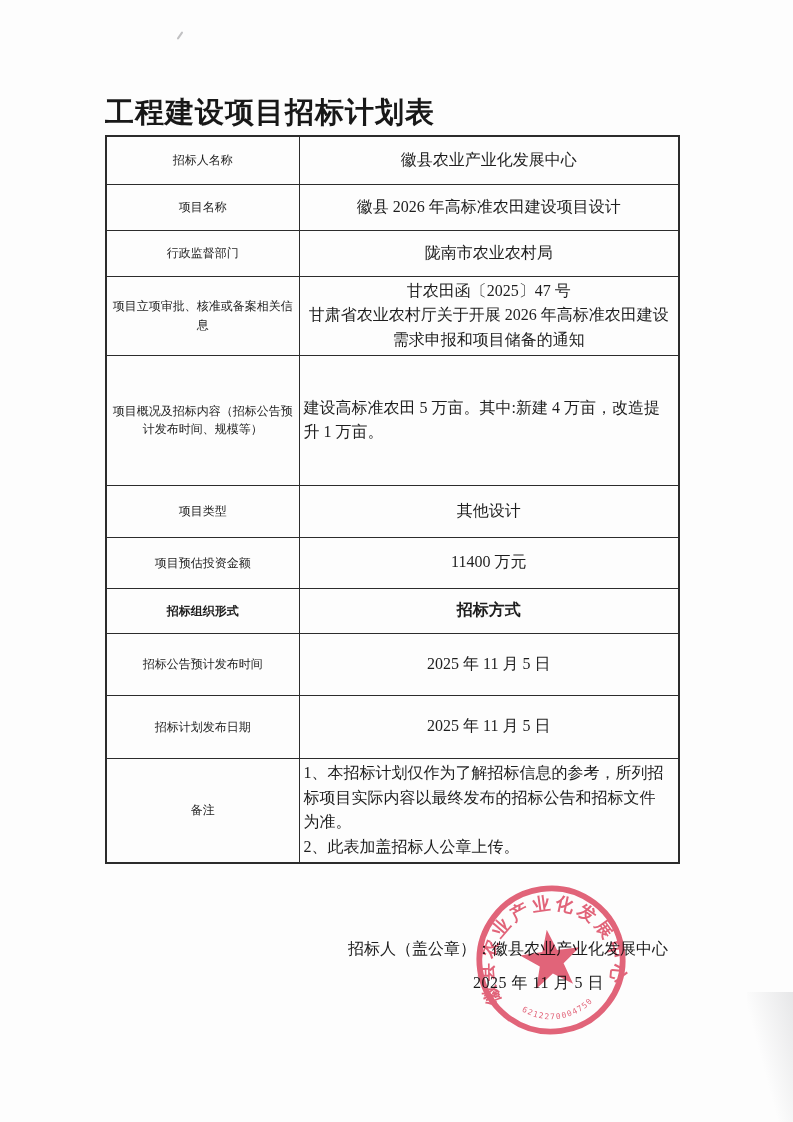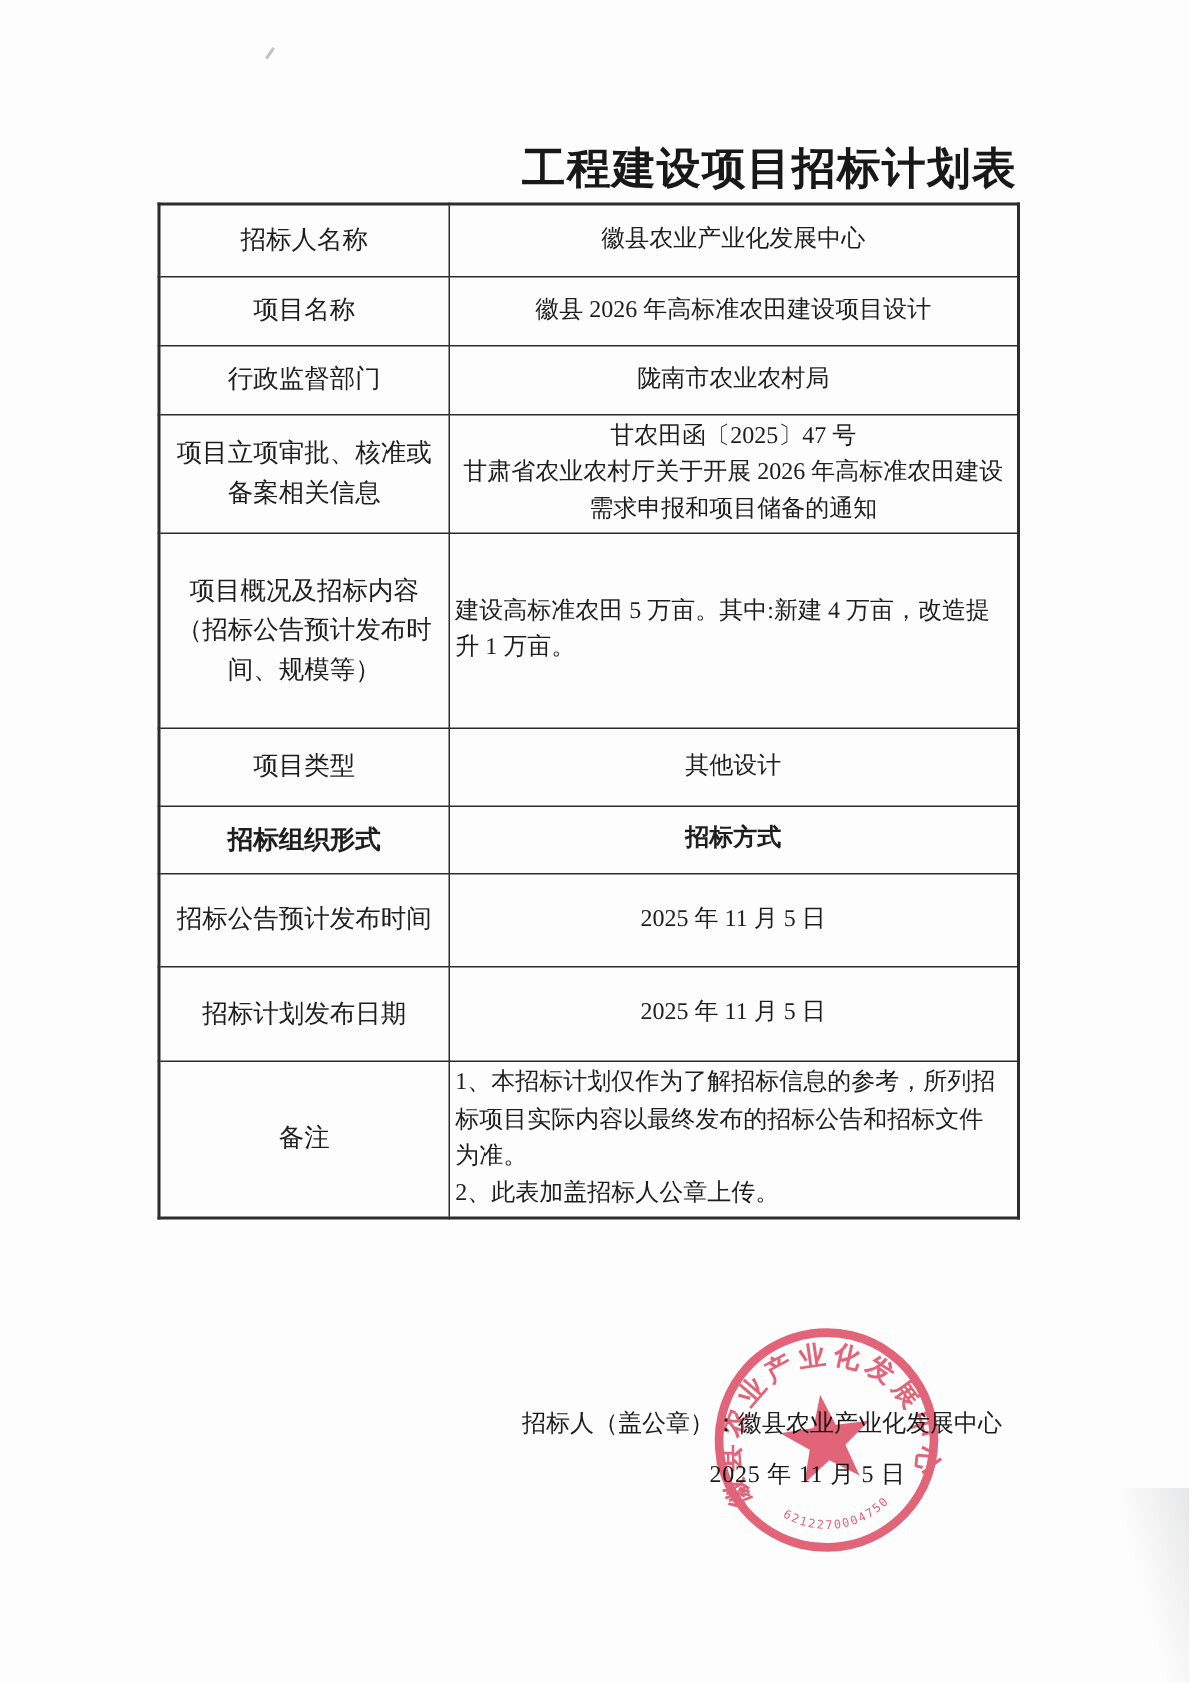--- a/index.html
+++ b/index.html
@@ -11,21 +11,21 @@
     overflow: hidden;
     font-family: "Liberation Serif", "DejaVu Serif", serif;
     color: #1e1e1e;
   }
   .doc-title {
     position: absolute;
     left: 105px;
     top: 93px;
     width: 573px;
     margin: 0;
-    text-align: right;
+    text-align: left;
     font-family: "Liberation Sans", "DejaVu Sans", sans-serif;
     font-weight: 700;
     font-size: 29px;
     letter-spacing: 1px;
     color: #181818;
   }
   table.plan-table {
     position: absolute;
     left: 105px;
     top: 135px;
@@ -36,21 +36,21 @@
   }
   table.plan-table td {
     border: 1.5px solid #2c2c2c;
     vertical-align: middle;
     line-height: 1.55;
     box-sizing: border-box;
   }
   td.cell-label {
     width: 193px;
     text-align: center;
-    font-size: 17px;
+    font-size: 12px;
     padding: 2px 3px;
   }
   td.cell-value {
     width: 380px;
     font-size: 16px;
     white-space: pre-line;
     padding: 2px 4px;
   }
   td.cell-value.center { text-align: center; }
   td.cell-value.left { text-align: left; padding-right: 8px; }
@@ -151,20 +151,24 @@
 需求申报和项目储备的通知</td>
       </tr>
       <tr class="r4">
         <td class="cell-label">项目概况及招标内容（招标公告预计发布时间、规模等）</td>
         <td class="cell-value left">建设高标准农田 5 万亩。其中:新建 4 万亩，改造提升 1 万亩。</td>
       </tr>
       <tr class="r5">
         <td class="cell-label">项目类型</td>
         <td class="cell-value center">其他设计</td>
       </tr>
+      <tr class="r6">
+        <td class="cell-label">项目预估投资金额</td>
+        <td class="cell-value center">11400 万元</td>
+      </tr>
       <tr class="r7">
         <td class="cell-label">招标组织形式</td>
         <td class="cell-value center">招标方式</td>
       </tr>
       <tr class="r9">
         <td class="cell-label">招标公告预计发布时间</td>
         <td class="cell-value center">2025 年 11 月 5 日</td>
       </tr>
       <tr class="r10">
         <td class="cell-label">招标计划发布日期</td>

